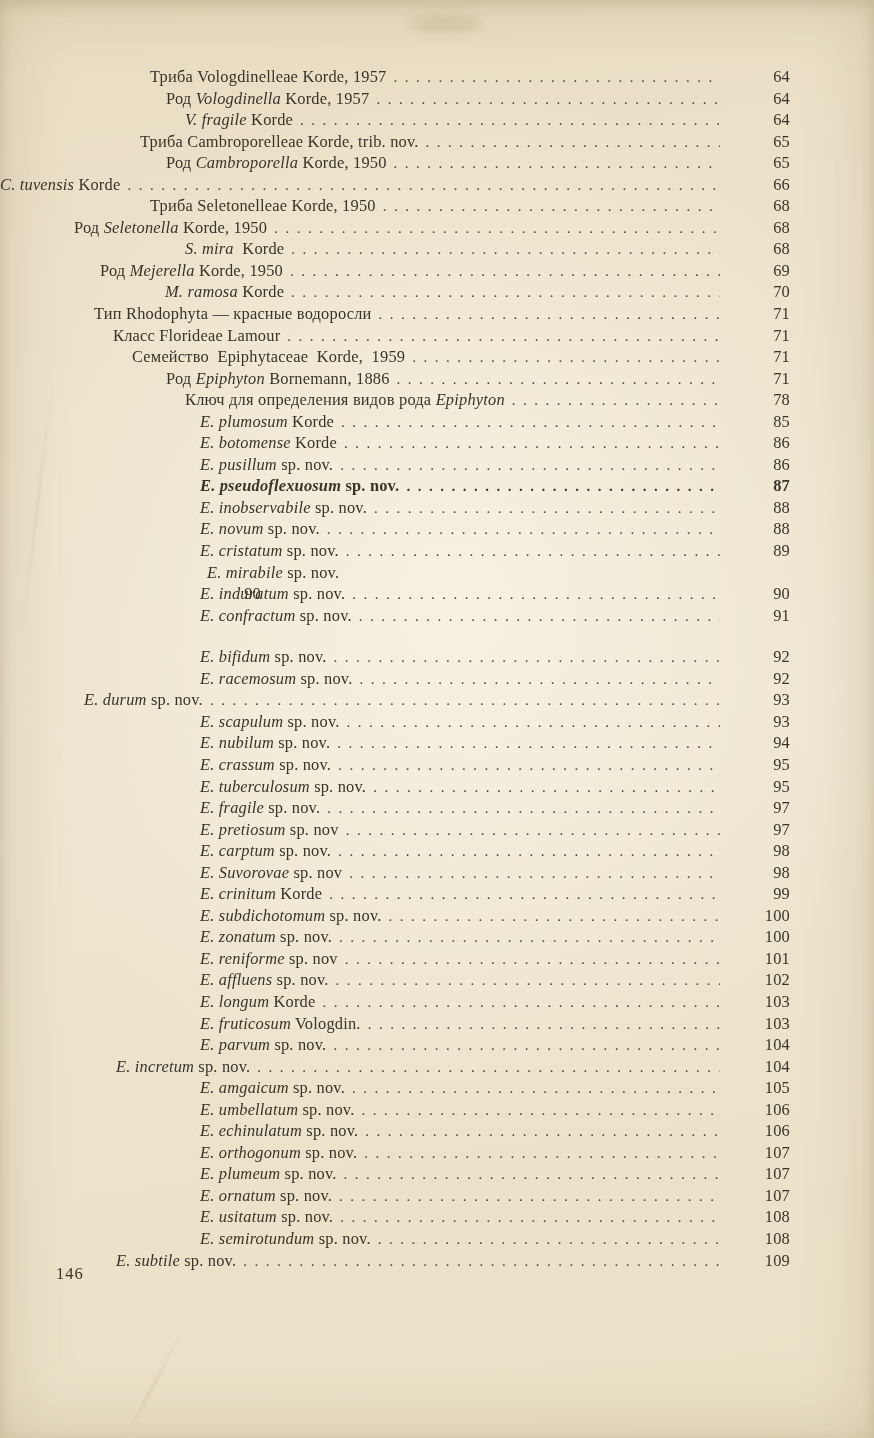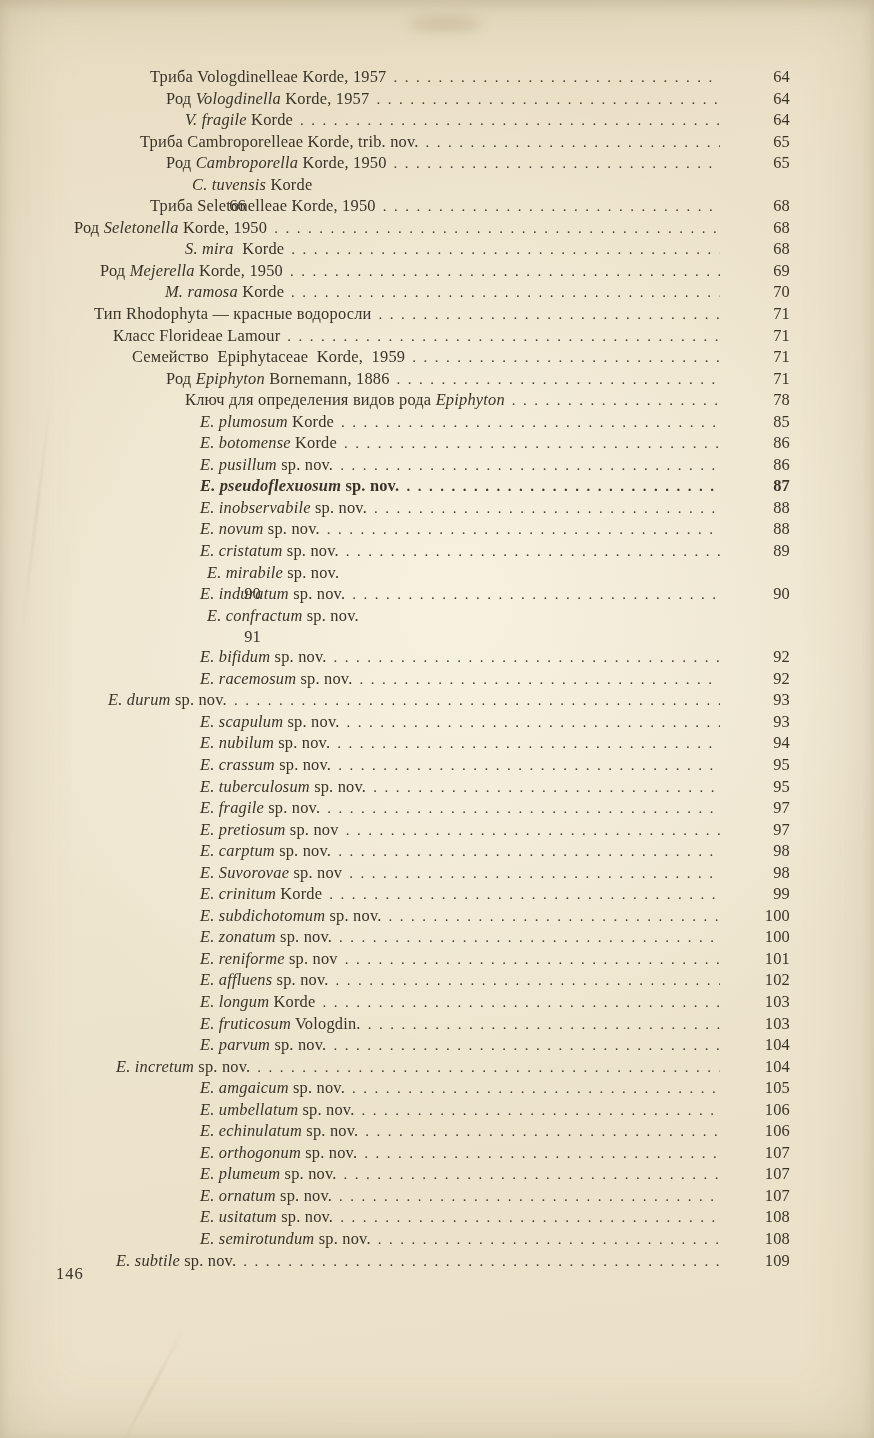--- a/index.html
+++ b/index.html
@@ -84,21 +84,21 @@
     <div class="toc-row" style="padding-left: 118px; margin-left: 22px;">
       <span class="toc-label"><span>Триба Cambroporelleae Korde, trib. nov.</span></span>
       <span class="leader"></span>
       <span class="toc-page">65</span>
     </div>
     <div class="toc-row" style="padding-left: 166px;">
       <span class="toc-label"><span>Род </span><span class="it">Cambroporella</span><span> Korde, 1950</span></span>
       <span class="leader"></span>
       <span class="toc-page">65</span>
     </div>
-    <div class="toc-row" style="padding-left: 185px; flex-direction: column;">
+    <div class="toc-row" style="">
       <span class="toc-label"><span class="it">C. tuvensis</span><span> Korde</span></span>
       <span class="leader"></span>
       <span class="toc-page">66</span>
     </div>
     <div class="toc-row" style="padding-left: 150px;">
       <span class="toc-label"><span>Триба Seletonelleae Korde, 1950</span></span>
       <span class="leader"></span>
       <span class="toc-page">68</span>
     </div>
     <div class="toc-row" style="padding-left: 74px;">
@@ -184,36 +184,36 @@
     <div class="toc-row" style="padding-left: 200px; flex-direction: column;">
       <span class="toc-label"><span class="it">E. mirabile</span><span> sp. nov.</span></span>
       <span class="leader"></span>
       <span class="toc-page">90</span>
     </div>
     <div class="toc-row" style="padding-left: 200px;">
       <span class="toc-label"><span class="it">E. induratum</span><span> sp. nov.</span></span>
       <span class="leader"></span>
       <span class="toc-page">90</span>
     </div>
-    <div class="toc-row" style="padding-left: 200px; flex-direction: column;">
+    <div class="toc-row" style="padding-left: 200px;">
       <span class="toc-label"><span class="it">E. confractum</span><span> sp. nov.</span></span>
       <span class="leader"></span>
       <span class="toc-page">91</span>
     </div>
     <div class="toc-row" style="padding-left: 200px; margin-top: 20px;">
       <span class="toc-label"><span class="it">E. bifidum</span><span> sp. nov.</span></span>
       <span class="leader"></span>
       <span class="toc-page">92</span>
     </div>
     <div class="toc-row" style="padding-left: 200px;">
       <span class="toc-label"><span class="it">E. racemosum</span><span> sp. nov.</span></span>
       <span class="leader"></span>
       <span class="toc-page">92</span>
     </div>
-    <div class="toc-row" style="padding-left: 108px;">
+    <div class="toc-row" style="padding-left: 84px;">
       <span class="toc-label"><span class="it">E. durum</span><span> sp. nov.</span></span>
       <span class="leader"></span>
       <span class="toc-page">93</span>
     </div>
     <div class="toc-row" style="padding-left: 200px;">
       <span class="toc-label"><span class="it">E. scapulum</span><span> sp. nov.</span></span>
       <span class="leader"></span>
       <span class="toc-page">93</span>
     </div>
     <div class="toc-row" style="padding-left: 200px;">

